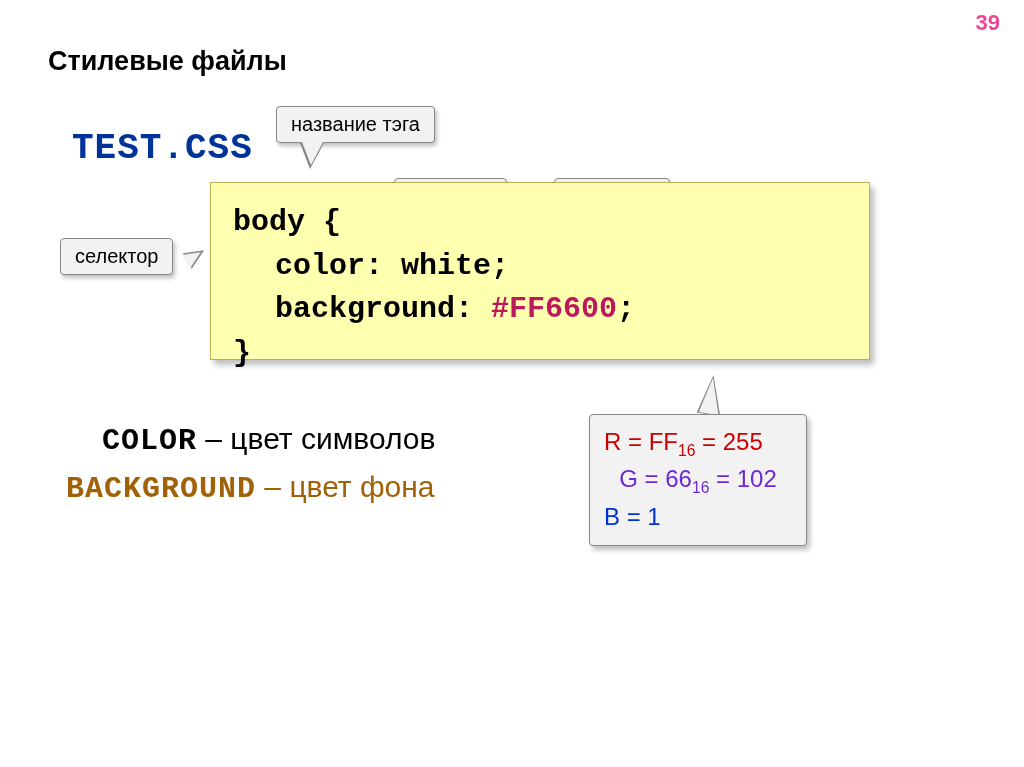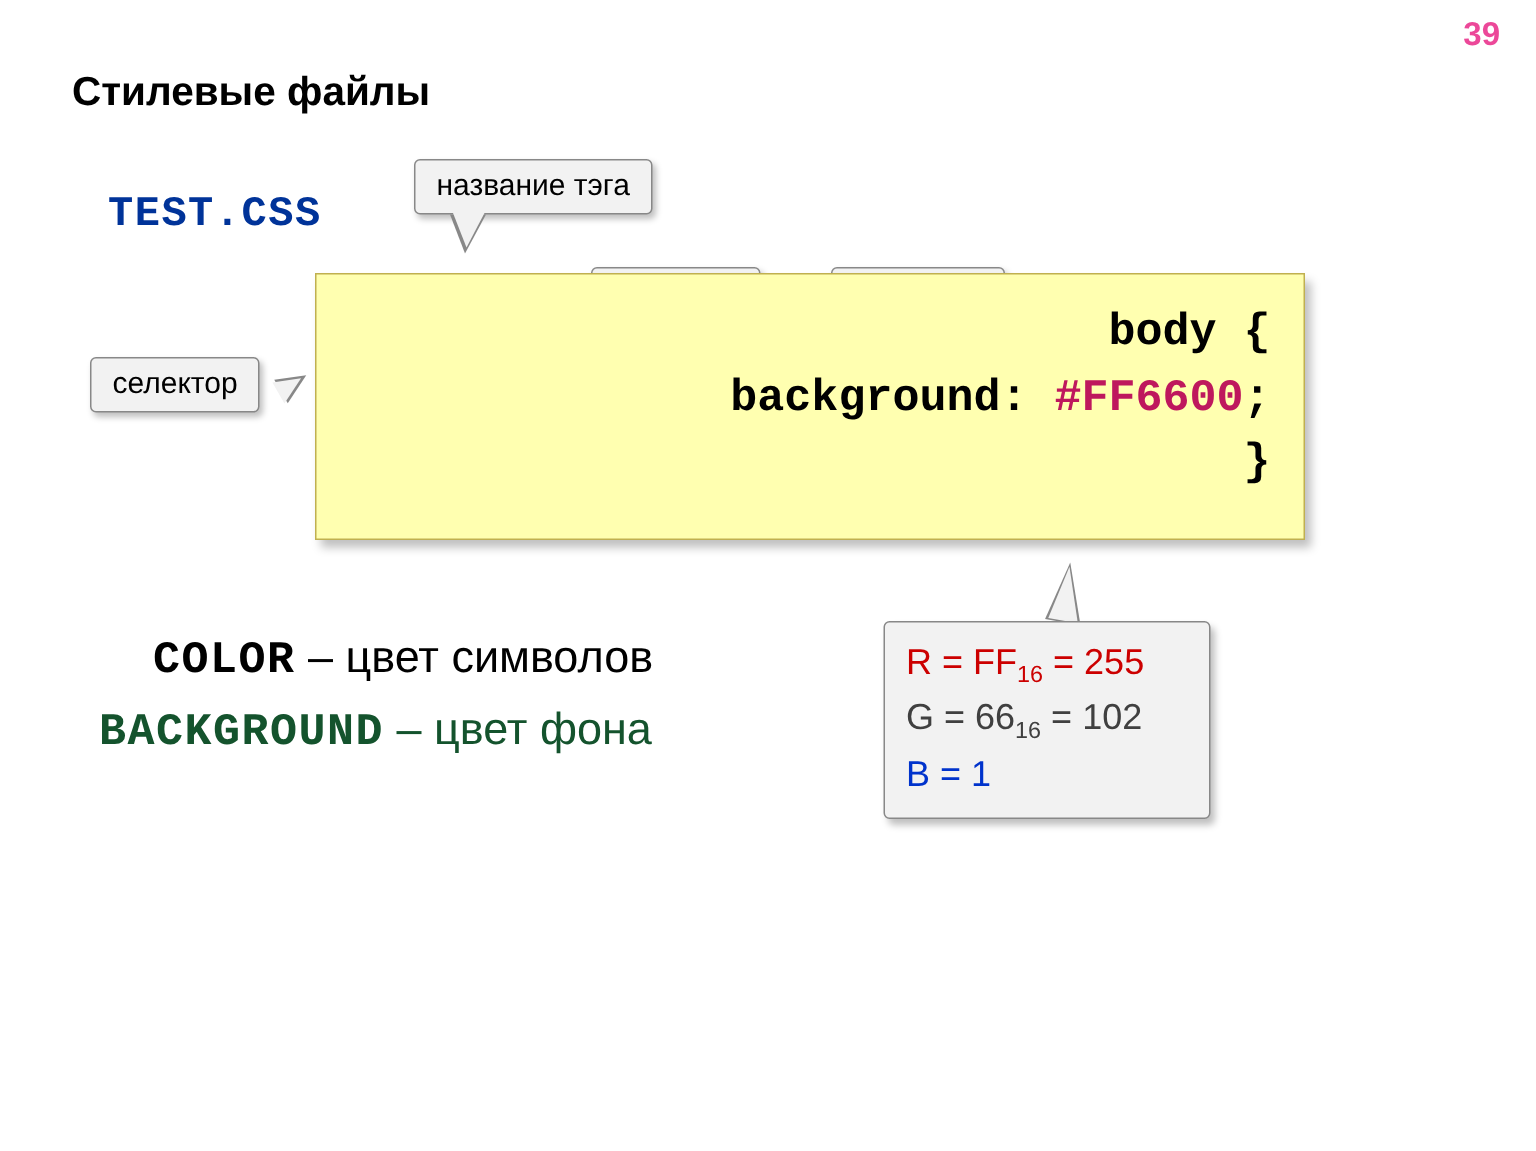--- a/index.html
+++ b/index.html
@@ -26,21 +26,21 @@
     left: 48px;
     font-size: 27px;
     font-weight: bold;
     color: #000;
   }
   .filename {
     position: absolute;
     top: 128px;
     left: 72px;
     font-family: "Courier New", monospace;
-    font-size: 28px;
+    font-size: 36px;
     font-weight: bold;
     color: #003399;
     letter-spacing: 1px;
   }
 
   .callout {
     position: absolute;
     background: #f2f2f2;
     border: 1.5px solid #888;
     border-radius: 4px;
@@ -132,59 +132,58 @@
     background: #ffffb0;
     border: 1.5px solid #c0b050;
     box-shadow: 4px 5px 6px rgba(0,0,0,0.25);
     font-family: "Courier New", monospace;
     font-weight: bold;
     font-size: 30px;
     line-height: 1.45;
     color: #000;
     padding: 18px 22px 14px 22px;
     text-transform: uppercase;
-    text-align: right;
   }
   .code-box .line2 { padding-left: 42px; }
   .code-hex { color: #be185d; }
   .code-box .lc { text-transform: none; font-family: "Courier New", monospace; }
 
   .def-color {
     position: absolute;
     top: 422px;
     left: 102px;
     font-size: 30px;
     color: #000;
   }
   .def-color .mono { font-family: "Courier New", monospace; font-weight: bold; font-size: 30px; letter-spacing: 1px; text-transform: uppercase; }
   .def-bg {
     position: absolute;
     top: 470px;
     left: 66px;
     font-size: 30px;
-    color: #14532d;
+    color: #a16207;
   }
   .def-bg .mono { font-family: "Courier New", monospace; font-weight: bold; font-size: 30px; letter-spacing: 1px; text-transform: uppercase; }
 
   .callout-rgb {
     position: absolute;
     top: 414px;
     left: 578px;
     width: 218px;
     background: #f2f2f2;
     border: 1.5px solid #888;
     border-radius: 4px;
     box-shadow: 3px 4px 5px rgba(0,0,0,0.25);
     padding: 10px 14px;
     font-size: 24px;
     line-height: 1.45;
     margin-left: 11px;
   }
   .callout-rgb .r { color: #cc0000; }
-  .callout-rgb .g { color: #404040; }
+  .callout-rgb .g { color: #6d28d9; text-align: center; }
   .callout-rgb .b { color: #0033cc; }
   .sub { font-size: 0.65em; vertical-align: sub; }
 
   .callout-rgb-tail {
     position: absolute;
     top: 375px; left: 700px;
     width: 0; height: 0;
     border-left: 10px solid transparent;
     border-right: 14px solid transparent;
     border-bottom: 40px solid #888;
@@ -214,20 +213,21 @@
 <div class="callout callout-property">свойство</div>
 <div class="callout-property-tail"></div>
 
 <div class="callout callout-value">значение</div>
 <div class="callout-value-tail"></div>
 
 <div class="code-box">
   <div>
     <span class="lc">body</span><span class="lc"> {</span>
   </div>
+  <div class="line2 lc">color: white;</div>
   <div class="line2">
     <span class="lc">background: </span><span class="code-hex">#FF6600</span><span class="lc">;</span>
   </div>
   <div class="lc">}</div>
 </div>
 
 <div class="callout callout-selector">селектор</div>
 <div class="callout-selector-tail"></div>
 
 <div class="def-color">

